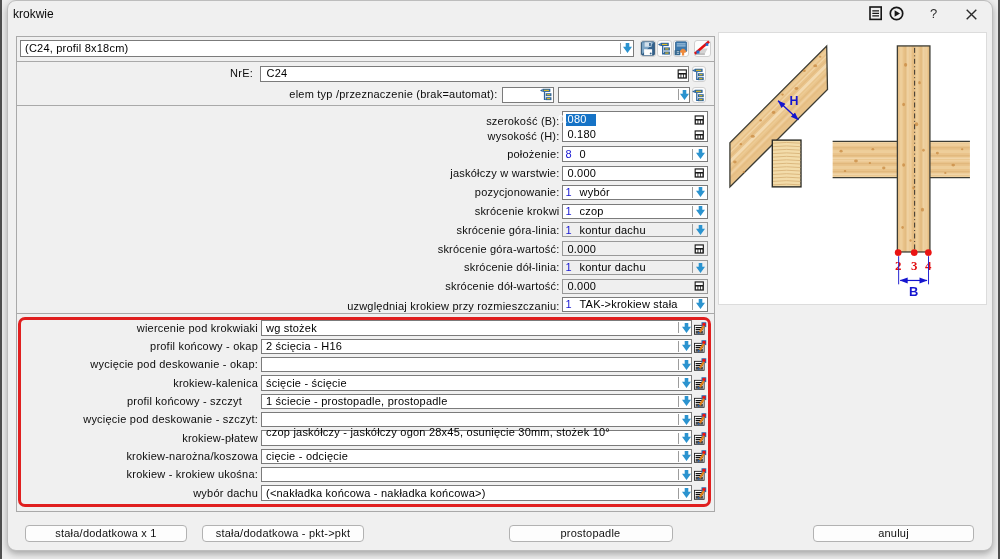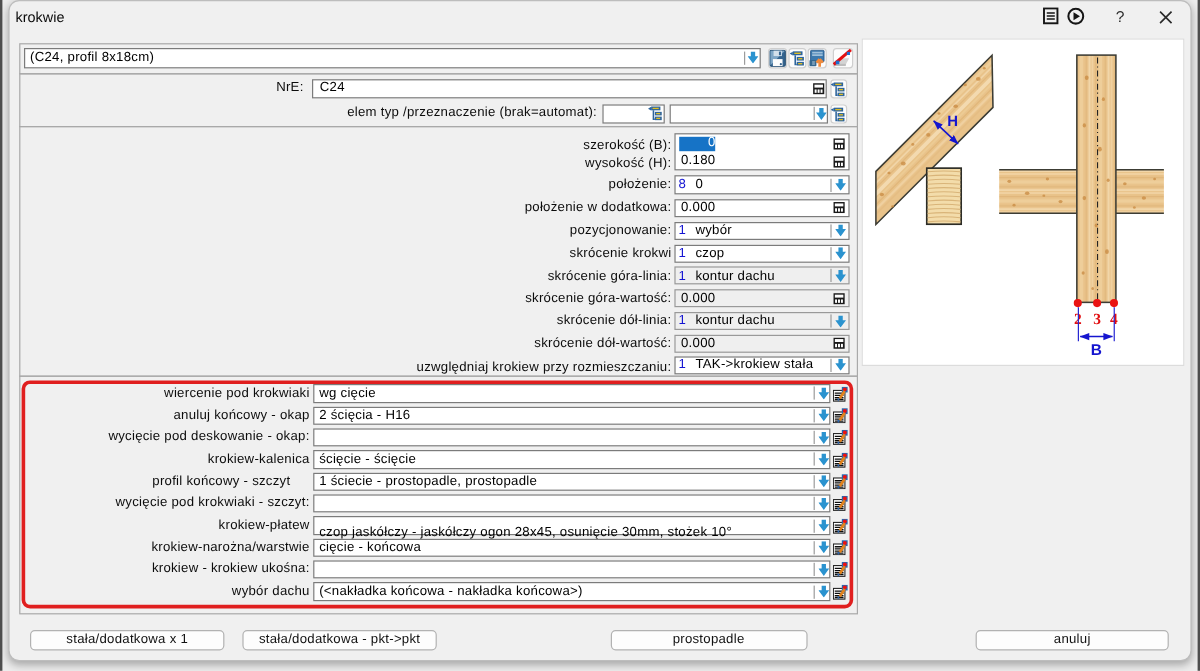--- a/index.html
+++ b/index.html
@@ -138,37 +138,37 @@
     <use href="#arr"></use>
   </svg>
 <div class="ab ibtn" style="left:691.5px;top:87px;width:14px;height:15.5px"></div>
 <svg class="ab" style="left:692.3px;top:88.5px" width="12.5" height="13">
     <use href="#tree"></use>
   </svg>
 <div class="ab lbl" style="left:250px;top:115px;width:309.5px">szerokość (B):</div>
 <div class="ab lbl" style="left:250px;top:129.5px;width:309.5px">wysokość (H):</div>
 <div class="ab box" style="left:562px;top:111px;width:146px;height:31px"></div>
 <div class="ab" style="left:566px;top:113.5px;width:30px;height:12px;background:#1673c6"></div>
-<div class="ab val" style="left:590px;top:113.3px;color:#fff">0.080</div>
+<div class="ab val" style="left:558px;top:113.3px;color:#fff">0.080</div>
 <div class="ab val" style="left:567.5px;top:128.3px">0.180</div>
 <svg class="ab" style="left:694.3px;top:114.7px" width="10.5" height="10">
     <use href="#calc"></use>
   </svg>
 <svg class="ab" style="left:694.3px;top:129.7px" width="10.5" height="10">
     <use href="#calc"></use>
   </svg>
 <div class="ab lbl" style="left:250px;top:147.7px;width:309.5px">położenie:</div>
 <div class="ab box" style="left:562px;top:146.3px;width:146px;height:15.4px"></div>
 <div class="ab val dig" style="left:565.5px;top:147.8px">8</div>
 <div class="ab val" style="left:579.5px;top:147.8px">0</div>
 <div class="ab sep" style="left:691.8px;top:148.5px;height:11px"></div>
 <svg class="ab" style="left:695.5px;top:149.0px" width="9" height="10">
     <use href="#arr"></use>
   </svg>
-<div class="ab lbl" style="left:250px;top:166.89999999999998px;width:309.5px">położenie w dodatkowa:</div>
+<div class="ab lbl" style="left:250px;top:166.89999999999998px;width:309.5px">jaskółczy w warstwie:</div>
 <div class="ab box" style="left:562px;top:165.5px;width:146px;height:15.4px"></div>
 <div class="ab val" style="left:567.5px;top:167.0px">0.000</div>
 <svg class="ab" style="left:694.3px;top:168.2px" width="10.5" height="10">
     <use href="#calc"></use>
   </svg>
 <div class="ab lbl" style="left:250px;top:186.0px;width:309.5px">pozycjonowanie:</div>
 <div class="ab box" style="left:562px;top:184.60000000000002px;width:146px;height:15.4px"></div>
 <div class="ab val dig" style="left:565.5px;top:186.10000000000002px">1</div>
 <div class="ab val" style="left:579.5px;top:186.10000000000002px">wybór</div>
 <div class="ab sep" style="left:691.8px;top:186.8px;height:11px"></div>
@@ -214,29 +214,29 @@
 <div class="ab lbl" style="left:250px;top:300px;width:309.5px">uzwględniaj krokiew przy rozmieszczaniu:</div>
 <div class="ab box" style="left:562px;top:296.5px;width:146px;height:15.4px"></div>
 <div class="ab val dig" style="left:565.5px;top:298.0px">1</div>
 <div class="ab val" style="left:579.5px;top:298.0px">TAK-&gt;krokiew stała</div>
 <div class="ab sep" style="left:691.8px;top:298.7px;height:11px"></div>
 <svg class="ab" style="left:695.5px;top:299.2px" width="9" height="10">
     <use href="#arr"></use>
   </svg>
 <div class="ab lbl" style="left:20px;top:321.59999999999997px;width:238px">wiercenie pod krokwiaki</div>
 <div class="ab box" style="left:261px;top:320.2px;width:431px;height:15.4px"></div>
-<div class="ab val" style="left:266px;top:321.7px">wg cięcie</div>
+<div class="ab val" style="left:266px;top:321.7px">wg stożek</div>
 <div class="ab sep" style="left:677.5px;top:322.4px;height:11px"></div>
 <svg class="ab" style="left:681.5px;top:322.9px" width="9" height="10">
     <use href="#arr"></use>
   </svg>
 <svg class="ab" style="left:694px;top:321.59999999999997px" width="12.5" height="13">
     <use href="#dp"></use>
   </svg>
-<div class="ab lbl" style="left:20px;top:339.95px;width:238px">anuluj końcowy - okap</div>
+<div class="ab lbl" style="left:20px;top:339.95px;width:238px">profil końcowy - okap</div>
 <div class="ab box" style="left:261px;top:338.55px;width:431px;height:15.4px"></div>
 <div class="ab val" style="left:266px;top:340.05px">2 ścięcia - H16</div>
 <div class="ab sep" style="left:677.5px;top:340.75px;height:11px"></div>
 <svg class="ab" style="left:681.5px;top:341.25px" width="9" height="10">
     <use href="#arr"></use>
   </svg>
 <svg class="ab" style="left:694px;top:339.95px" width="12.5" height="13">
     <use href="#dp"></use>
   </svg>
 <div class="ab lbl" style="left:20px;top:358.29999999999995px;width:238px">wycięcie pod deskowanie - okap:</div>
@@ -261,42 +261,42 @@
 <div class="ab lbl" style="left:4px;top:394.99999999999994px;width:238px">profil końcowy - szczyt</div>
 <div class="ab box" style="left:261px;top:393.59999999999997px;width:431px;height:15.4px"></div>
 <div class="ab val" style="left:266px;top:395.09999999999997px">1 ściecie - prostopadle, prostopadle</div>
 <div class="ab sep" style="left:677.5px;top:395.79999999999995px;height:11px"></div>
 <svg class="ab" style="left:681.5px;top:396.29999999999995px" width="9" height="10">
     <use href="#arr"></use>
   </svg>
 <svg class="ab" style="left:694px;top:394.99999999999994px" width="12.5" height="13">
     <use href="#dp"></use>
   </svg>
-<div class="ab lbl" style="left:20px;top:413.34999999999997px;width:238px">wycięcie pod krokwiaki - szczyt:</div>
+<div class="ab lbl" style="left:20px;top:413.34999999999997px;width:238px">wycięcie pod deskowanie - szczyt:</div>
 <div class="ab box" style="left:261px;top:411.95px;width:431px;height:15.4px"></div>
 <div class="ab sep" style="left:677.5px;top:414.15px;height:11px"></div>
 <svg class="ab" style="left:681.5px;top:414.65px" width="9" height="10">
     <use href="#arr"></use>
   </svg>
 <svg class="ab" style="left:694px;top:413.34999999999997px" width="12.5" height="13">
     <use href="#dp"></use>
   </svg>
 <div class="ab lbl" style="left:20px;top:431.7px;width:238px">krokiew-płatew</div>
 <div class="ab box" style="left:261px;top:430.3px;width:431px;height:15.4px"></div>
-<div class="ab val" style="left:266px;top:438px">czop jaskółczy - jaskółczy ogon 28x45, osunięcie 30mm, stożek 10°</div>
+<div class="ab val" style="left:266px;top:426px">czop jaskółczy - jaskółczy ogon 28x45, osunięcie 30mm, stożek 10°</div>
 <div class="ab sep" style="left:677.5px;top:432.5px;height:11px"></div>
 <svg class="ab" style="left:681.5px;top:433.0px" width="9" height="10">
     <use href="#arr"></use>
   </svg>
 <svg class="ab" style="left:694px;top:431.7px" width="12.5" height="13">
     <use href="#dp"></use>
   </svg>
-<div class="ab lbl" style="left:20px;top:450.05px;width:238px">krokiew-narożna/warstwie</div>
+<div class="ab lbl" style="left:20px;top:450.05px;width:238px">krokiew-narożna/koszowa</div>
 <div class="ab box" style="left:261px;top:448.65000000000003px;width:431px;height:15.4px"></div>
-<div class="ab val" style="left:266px;top:450.15000000000003px">cięcie - końcowa</div>
+<div class="ab val" style="left:266px;top:450.15000000000003px">cięcie - odcięcie</div>
 <div class="ab sep" style="left:677.5px;top:450.85px;height:11px"></div>
 <svg class="ab" style="left:681.5px;top:451.35px" width="9" height="10">
     <use href="#arr"></use>
   </svg>
 <svg class="ab" style="left:694px;top:450.05px" width="12.5" height="13">
     <use href="#dp"></use>
   </svg>
 <div class="ab lbl" style="left:20px;top:468.4px;width:238px">krokiew - krokiew ukośna:</div>
 <div class="ab box" style="left:261px;top:467.0px;width:431px;height:15.4px"></div>
 <div class="ab sep" style="left:677.5px;top:469.2px;height:11px"></div>

